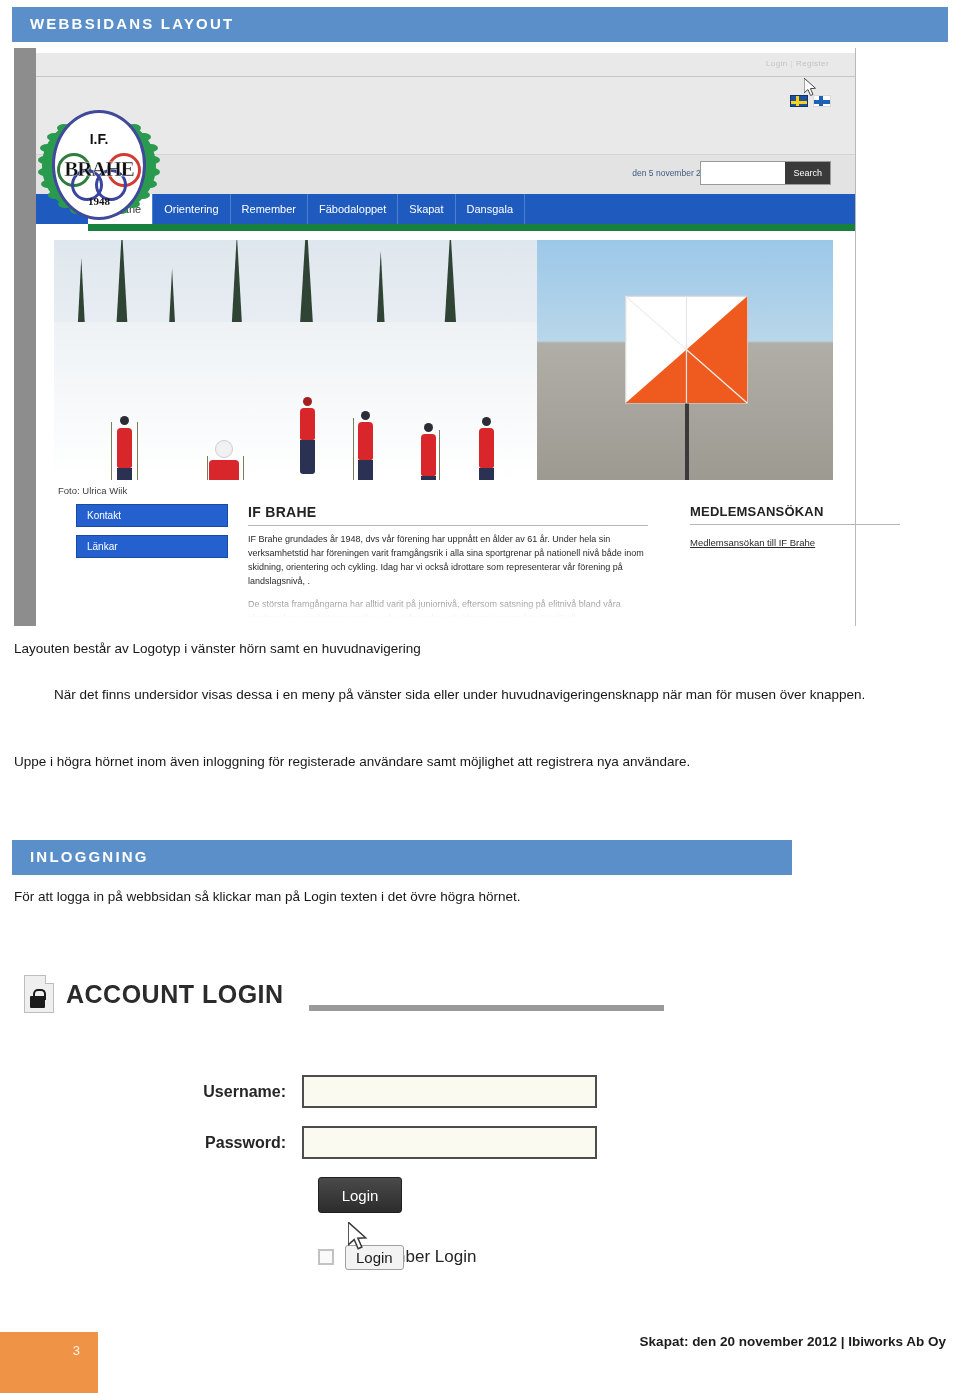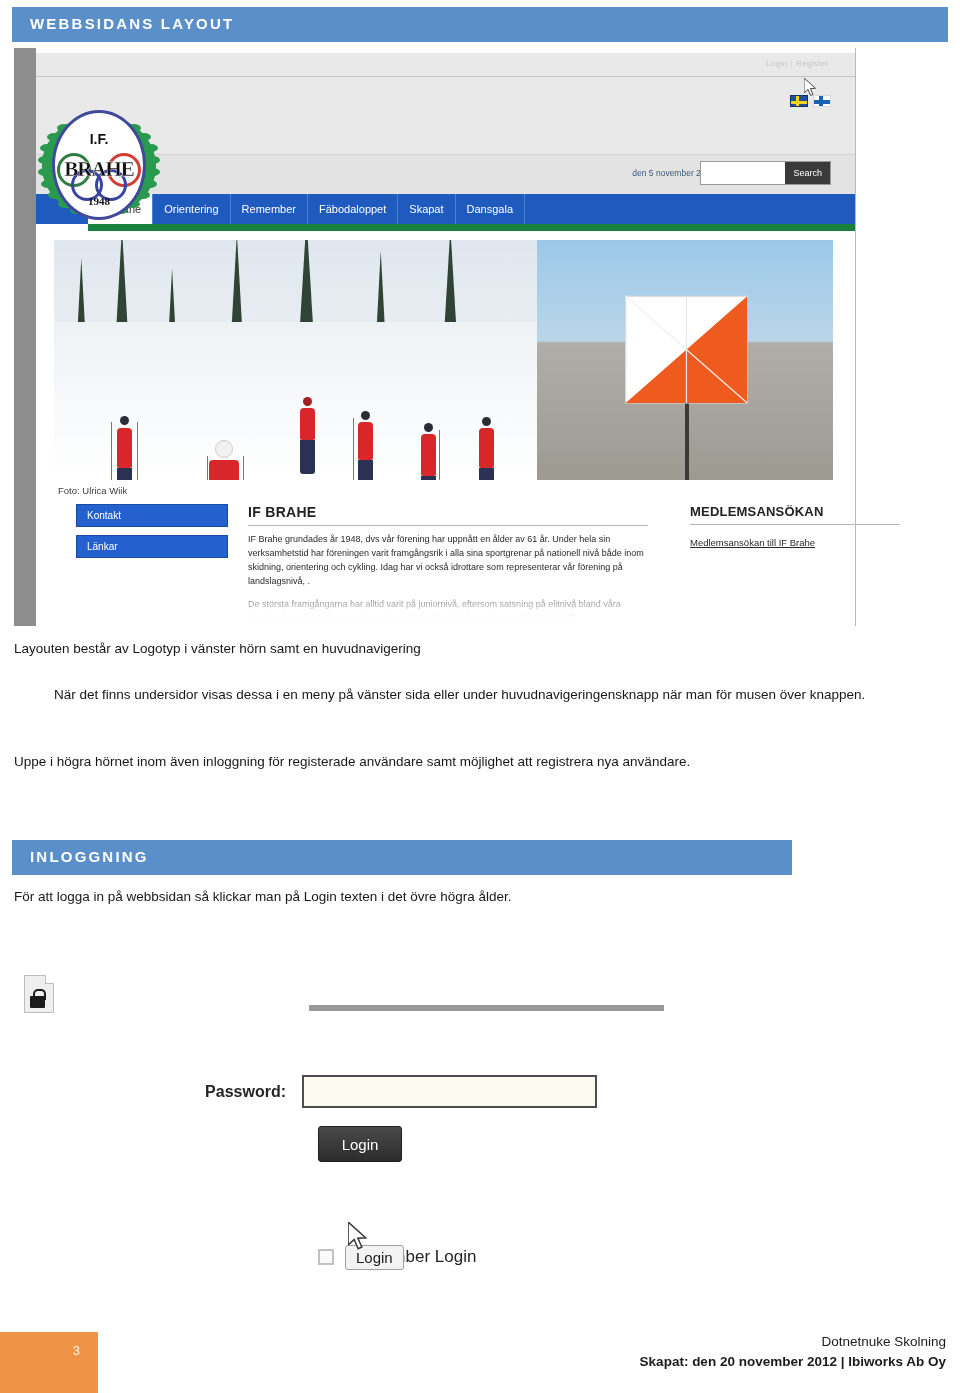--- a/index.html
+++ b/index.html
@@ -466,34 +466,39 @@
 <div class="prose" id="p2">
   <p>När det finns undersidor visas dessa i en meny på vänster sida eller under huvudnavigeringensknapp när man för musen över knappen.</p>
 </div>
 <div class="prose" id="p3">
   <p>Uppe i högra hörnet inom även inloggning för registerade användare samt möjlighet att registrera nya användare.</p>
 </div>
 
 <div class="banner" id="banner-login">INLOGGNING</div>
 
 <div class="prose" id="p4">
-  <p>För att logga in på webbsidan så klickar man på Login texten i det övre högra ålder.</p>
+  <p>För att logga in på webbsidan så klickar man på Login texten i det övre högra hörnet.</p>
 </div>
 
 <div id="login-shot">
 
   <div class="al-header">
     <span class="al-doc">
       <span class="fold"></span>
       <span class="al-lock"></span>
     </span>
+    <span class="al-title">ACCOUNT LOGIN</span>
   </div>
   <div class="al-rule"></div>
 
   <div class="al-form">
+    <div class="al-row">
+      <span class="al-label">Username:</span>
+      <input class="al-input" type="text" placeholder="" style="">
+    </div>
     <div class="al-row">
       <span class="al-label">Password:</span>
       <input class="al-input" type="password" placeholder="" style="">
     </div>
     <div class="al-btn">Login</div>
   </div>
 
   <div class="al-check-row">
     <span class="al-checkbox"></span>
     <span class="al-check-label">Remember Login</span>
@@ -502,15 +507,14 @@
 
 <svg class="cursor" style="left:348px; top:1222px; width:20px; height:29px;" viewBox="0 0 13 19">
   <polygon points="0,0 0,15 4,11.5 6.6,17.5 9,16.4 6.4,10.6 11.5,10.3" fill="#ffffff" stroke="#3a3a3a" stroke-width="1"></polygon>
 </svg>
 <div class="al-tooltip">Login</div>
 
 <div id="footer-page">
   <span>3</span>
 </div>
 <div id="footer-right">
-  <div class="line1">Dotnetnuke Skolning</div>
   <div class="line2">Skapat: den 20 november 2012 | Ibiworks Ab Oy</div>
 </div>
 
 </body></html>

